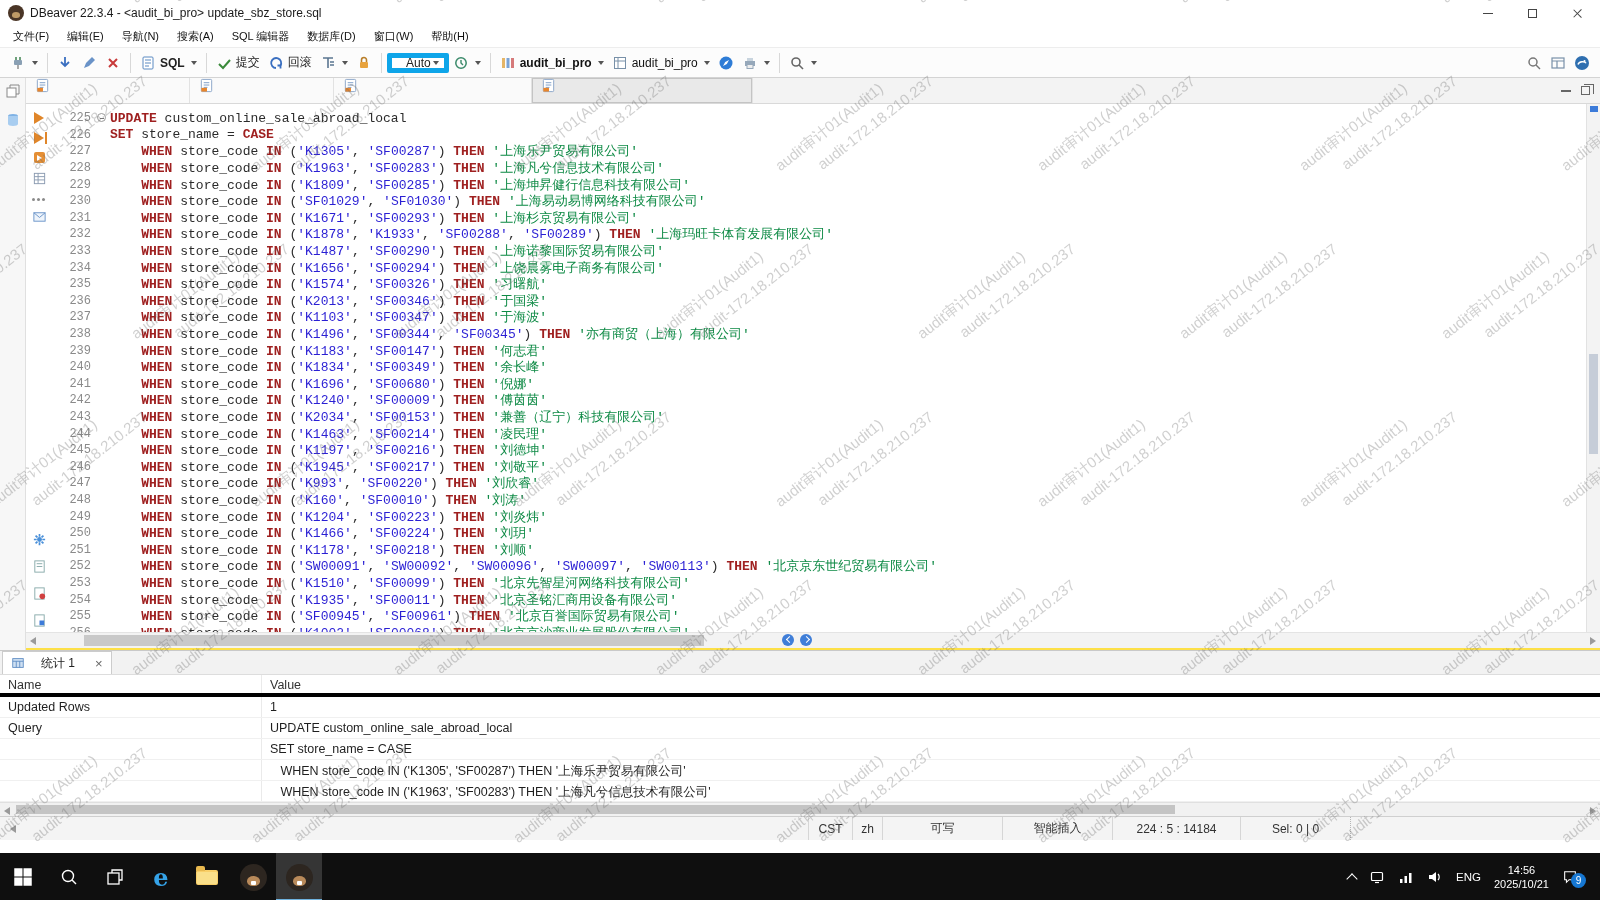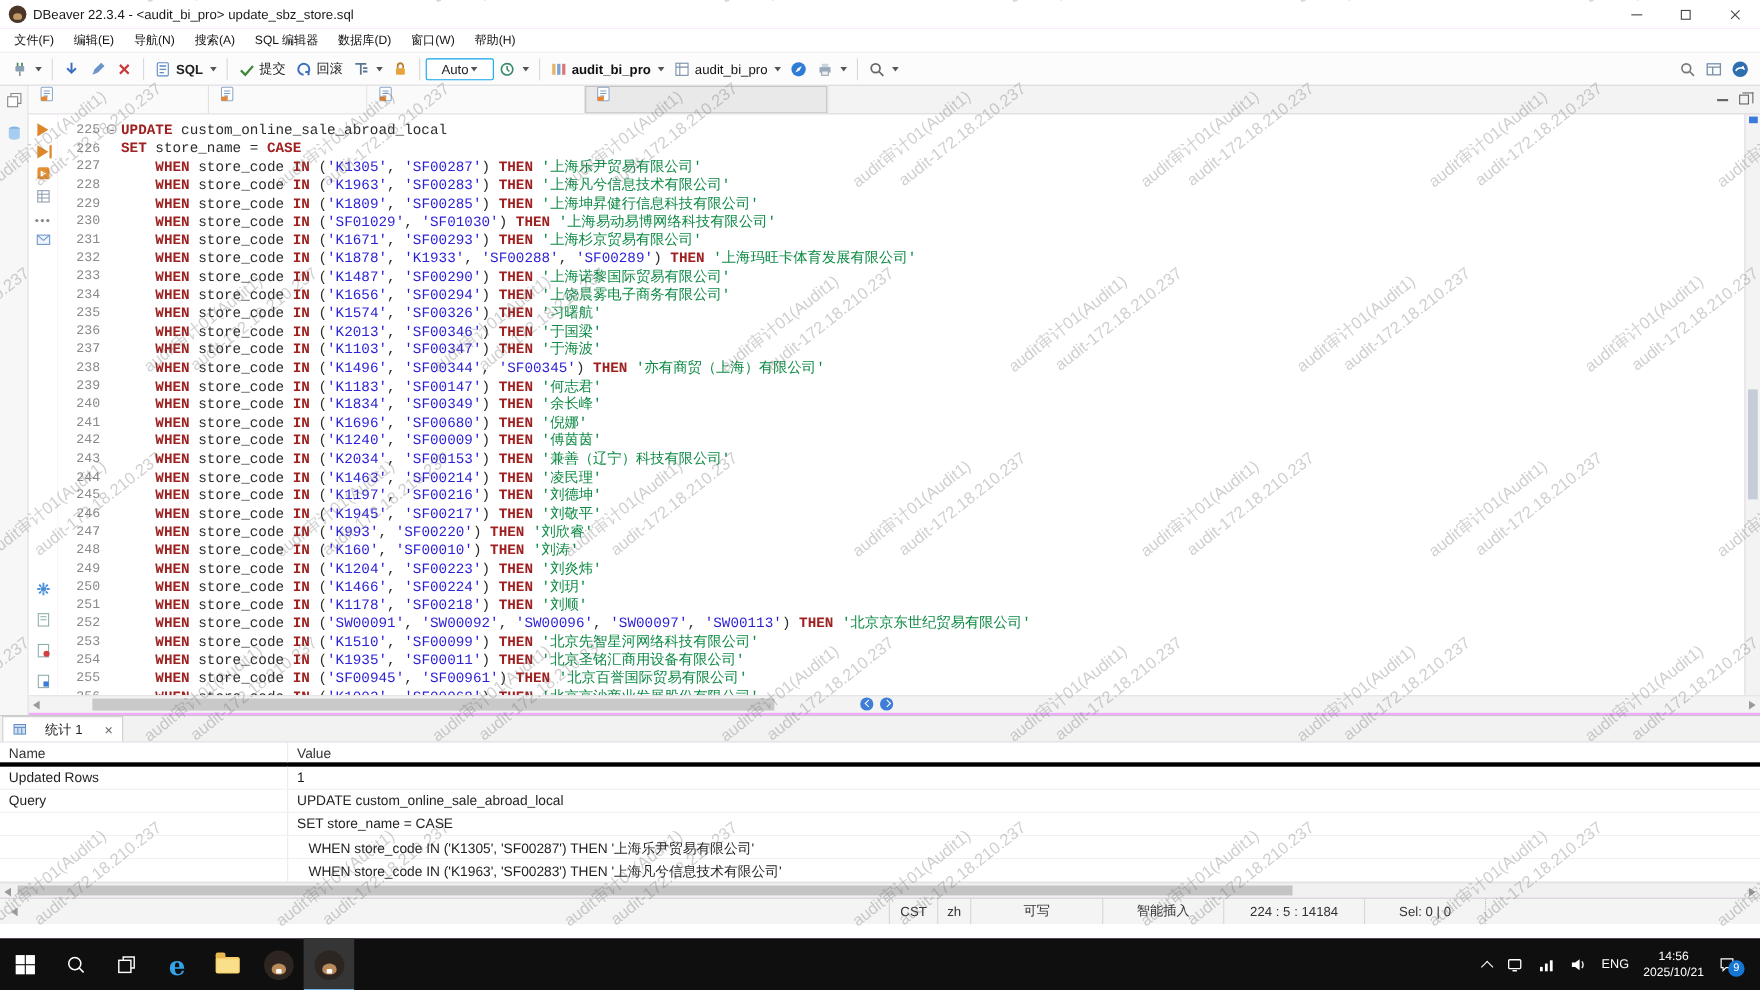--- a/index.html
+++ b/index.html
@@ -1,18 +1,18 @@
 <!DOCTYPE html>
 <html><head>
 <meta charset="utf-8">
 <style>
   *{margin:0;padding:0;box-sizing:border-box;}
   html,body{background:#333;}
   body{font-family:"Liberation Sans","DejaVu Sans",sans-serif;}
-  .screen{position:relative;width:1600px;height:900px;background:#f0abfc;overflow:hidden;}
+  .screen{position:relative;width:1600px;height:900px;background:#fde047;overflow:hidden;}
 
   
   .titlebar{height:26px;display:flex;align-items:center;padding-left:8px;background:#fff;}
   .title-text{font-size:12px;color:#1a1a1a;margin-left:6px;}
   .win-controls{margin-left:auto;display:flex;height:100%;}
   .win-btn{width:45px;display:flex;align-items:center;justify-content:center;}
   .glyph-min{width:10px;height:1px;background:#444;}
   .glyph-max{width:9px;height:9px;border:1px solid #444;}
   .glyph-close{position:relative;width:11px;height:11px;}
   .glyph-close::before,.glyph-close::after{content:'';position:absolute;left:5px;top:0;width:1.4px;height:11px;background:#444;}
@@ -29,21 +29,21 @@
   .toolbar{height:30px;display:flex;align-items:center;background:#fcfcfc;border-bottom:1px solid #d4d4d4;padding:0 6px;}
   .tbtn{display:flex;align-items:center;gap:4px;padding:3px 4px;border-radius:2px;}
   .tbtn svg{width:16px;height:16px;display:block;}
   .tlabel{font-size:12px;color:#222;}
   .tlabel.bold{font-weight:bold;}
   .dbname{font-size:12px;font-weight:bold;color:#111;}
   .dbname2{font-size:12px;color:#111;}
   .caret{width:0;height:0;border-left:3.5px solid transparent;border-right:3.5px solid transparent;border-top:4px solid #555;margin-left:2px;}
   .tsep{width:1px;height:20px;background:#d8d8d8;margin:0 5px;flex:none;}
   .tspacer{flex:1;}
-  .combo{display:flex;align-items:center;background:#fff;border:1px solid #0ea5e9;height:20px;padding:0 5px;min-width:62px;justify-content:center;border-radius:2px;}
+  .combo{display:flex;align-items:center;background:#fff;border:5px solid #0ea5e9;height:20px;padding:0 5px;min-width:62px;justify-content:flex-end;border-radius:2px;}
   .combo span{font-size:12px;color:#222;}
 
   
   .workbench{display:flex;height:572px;}
   .outer-rail{width:26px;background:#f7f7f7;border-right:1px solid #e0e0e0;display:flex;flex-direction:column;align-items:center;padding-top:5px;gap:9px;flex:none;}
   .outer-rail svg{width:16px;height:16px;}
   .editor-stack{flex:1;display:flex;flex-direction:column;min-width:0;}
 
   .tabbar{height:26px;background:#f3f3f3;border-bottom:1px solid #d9d9d9;display:flex;align-items:stretch;}
   .tab{display:flex;align-items:flex-start;gap:22px;padding:0 9px;font-size:12px;color:#333;border-right:1px solid #e2e2e2;background:#fafafa;white-space:nowrap;flex-direction:column;}

